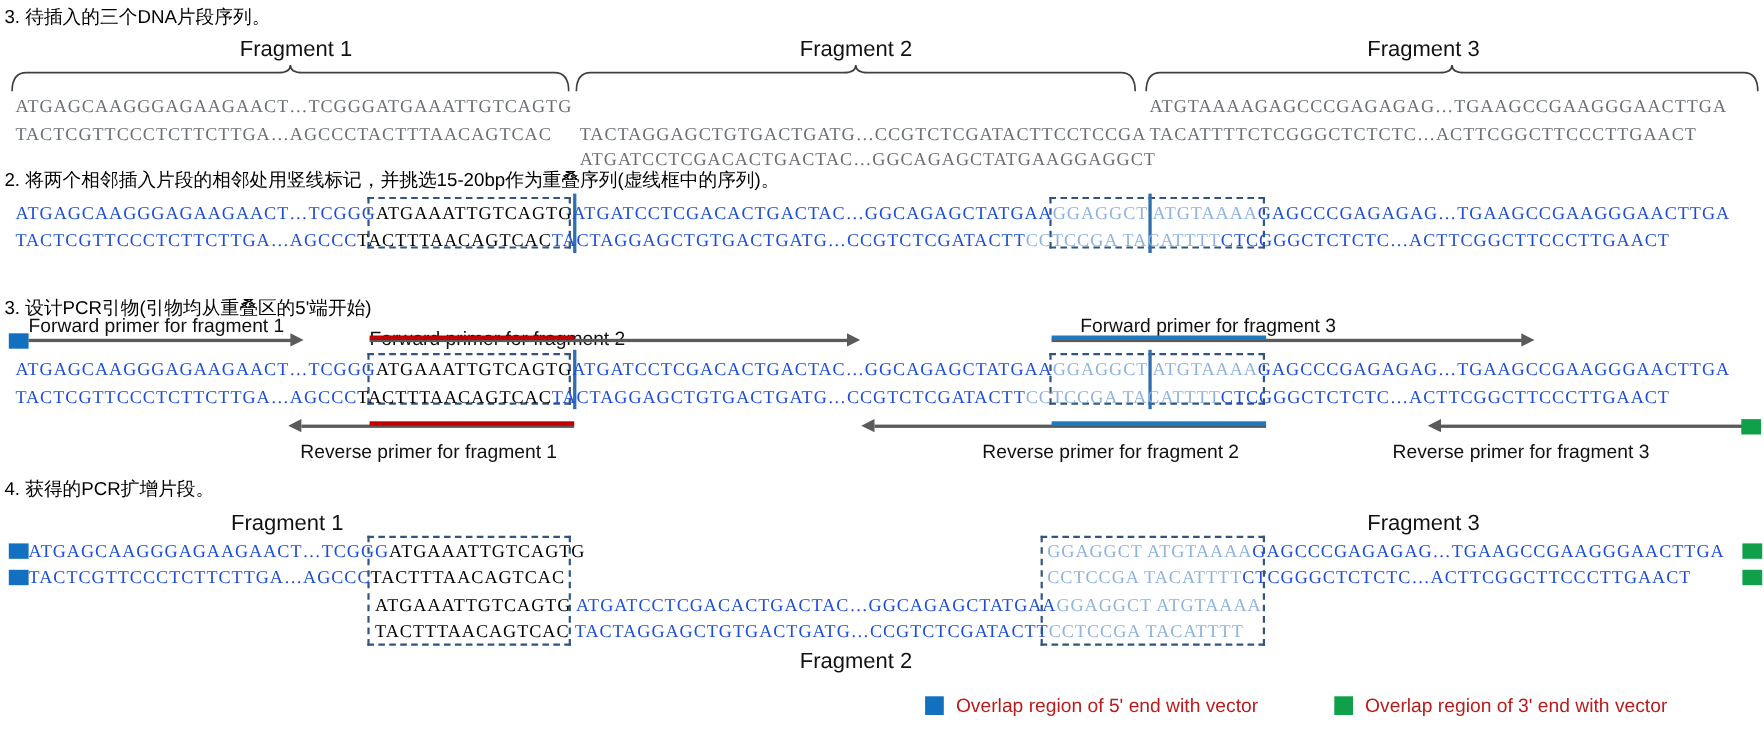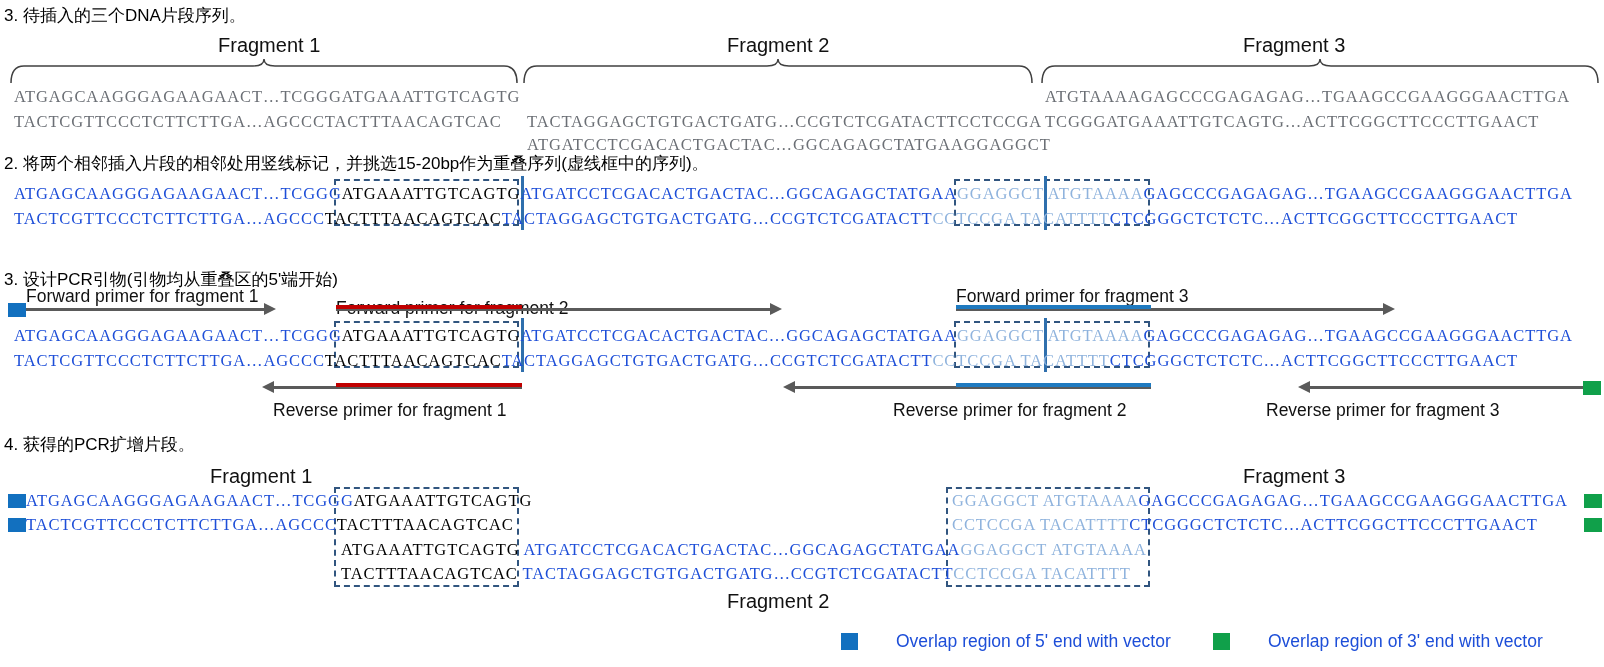--- a/index.html
+++ b/index.html
@@ -49,21 +49,21 @@
   }
   
   .bar{position:absolute;height:4px;border-radius:0;}
   .bar.red{background:#c00000;}
   .bar.blue{background:#1f7ac0;}
   
   .sq{position:absolute;width:18px;height:14px;}
   .sq.blue{background:#1270bf;}
   .sq.green{background:#10a04a;}
   
-  .legend-item{position:absolute;font-size:17.5px;color:#1d4ed8;white-space:nowrap;margin-left:27px;}
+  .legend-item{position:absolute;font-size:17.5px;color:#b91c1c;white-space:nowrap;}
   .legend-sq{position:absolute;width:17px;height:17px;}
 </style>
 </head>
 <body>
 
 <div class="abs step-title" style="left:4px;top:4px;">3. 待插入的三个DNA片段序列。</div>
 
 <div class="frag-label" style="left:218px;top:34px;">Fragment 1</div>
 <div class="frag-label" style="left:727px;top:34px;">Fragment 2</div>
 <div class="frag-label" style="left:1243px;top:34px;">Fragment 3</div>
@@ -78,21 +78,21 @@
   <path d="M3,25 Q3,8 16,8 L270,8 Q281,8 281,1 Q281,8 292,8 L546,8 Q559,8 559,25" fill="none" stroke="#404040" stroke-width="1.5"></path>
 </svg>
 
 <div class="seqrow" style="left:14px;top:87px;"><span>ATGAGCAAGGGAGAAGAACT…TCGGGATGAAATTGTCAGTG</span></div>
 <div class="seqrow" style="left:14px;top:112px;"><span>TACTCGTTCCCTCTTCTTGA…AGCCCTACTTTAACAGTCAC</span></div>
 
 <div class="seqrow" style="left:527px;top:87px;margin-top:48px;"><span>ATGATCCTCGACACTGACTAC…GGCAGAGCTATGAAGGAGGCT</span></div>
 <div class="seqrow" style="left:527px;top:112px;"><span>TACTAGGAGCTGTGACTGATG…CCGTCTCGATACTTCCTCCGA</span></div>
 
 <div class="seqrow" style="left:1045px;top:87px;"><span>ATGTAAAAGAGCCCGAGAGAG…TGAAGCCGAAGGGAACTTGA</span></div>
-<div class="seqrow" style="left:1045px;top:112px;"><span>TCGGGATGAAATTGTCAGTG…ACTTCGGCTTCCCTTGAACT</span></div>
+<div class="seqrow" style="left:1045px;top:112px;"><span>TACATTTTCTCGGGCTCTCTC…ACTTCGGCTTCCCTTGAACT</span></div>
 
 <div class="abs step-title" style="left:4px;top:152px;">2. 将两个相邻插入片段的相邻处用竖线标记，并挑选15-20bp作为重叠序列(虚线框中的序列)。</div>
 
 <div class="dashbox" style="left:334px;top:179px;width:185px;height:47px;"></div>
 <div class="vline" style="left:521px;top:176px;height:54px;"></div>
 
 <div class="dashbox" style="left:954px;top:179px;width:196px;height:47px;"></div>
 <div class="vline" style="left:1044px;top:176px;height:54px;"></div>
 
 <div class="seqrow" style="left:14px;top:184px;"><span class="grey">ATGAGCAAGGGAGAAGAACT…TCGGG</span><span class="red">ATGAAATTGTCAGTG</span><span class="grey">ATGATCCTCGACACTGACTAC…GGCAGAGCTATGAA</span><span class="blue">GGAGGCT</span><span class="grey"> </span><span class="blue">ATGTAAAA</span><span class="grey">GAGCCCGAGAGAG…TGAAGCCGAAGGGAACTTGA</span></div>
@@ -104,21 +104,21 @@
 <div class="primer-label" style="left:26px;top:286px;">Forward primer for fragment 1</div>
 <div class="sq blue" style="left:8px;top:303px;"></div>
 <div class="arrow-line" style="left:26px;top:308px;width:240px;"></div>
 <div class="arrow-head right" style="left:264px;top:303px;"></div>
 
 <div class="primer-label" style="left:336px;top:286px;margin-top:12px;">Forward primer for fragment 2</div>
 <div class="arrow-line" style="left:336px;top:308px;width:437px;"></div>
 <div class="bar red" style="left:336px;top:305px;width:186px;"></div>
 <div class="arrow-head right" style="left:770px;top:303px;"></div>
 
-<div class="primer-label" style="left:956px;top:286px;">Forward primer for fragment 3</div>
+<div class="primer-label" style="left:982px;top:286px;">Forward primer for fragment 3</div>
 <div class="arrow-line" style="left:956px;top:308px;width:430px;"></div>
 <div class="bar blue" style="left:956px;top:305px;width:195px;"></div>
 <div class="arrow-head right" style="left:1383px;top:303px;"></div>
 
 <div class="dashbox" style="left:334px;top:321px;width:185px;height:47px;"></div>
 <div class="vline" style="left:521px;top:318px;height:54px;"></div>
 <div class="dashbox" style="left:954px;top:321px;width:196px;height:47px;"></div>
 <div class="vline" style="left:1044px;top:318px;height:54px;"></div>
 
 <div class="seqrow" style="left:14px;top:326px;"><span class="grey">ATGAGCAAGGGAGAAGAACT…TCGGG</span><span class="red">ATGAAATTGTCAGTG</span><span class="grey">ATGATCCTCGACACTGACTAC…GGCAGAGCTATGAA</span><span class="blue">GGAGGCT</span><span class="grey"> </span><span class="blue">ATGTAAAA</span><span class="grey">GAGCCCGAGAGAG…TGAAGCCGAAGGGAACTTGA</span></div>

